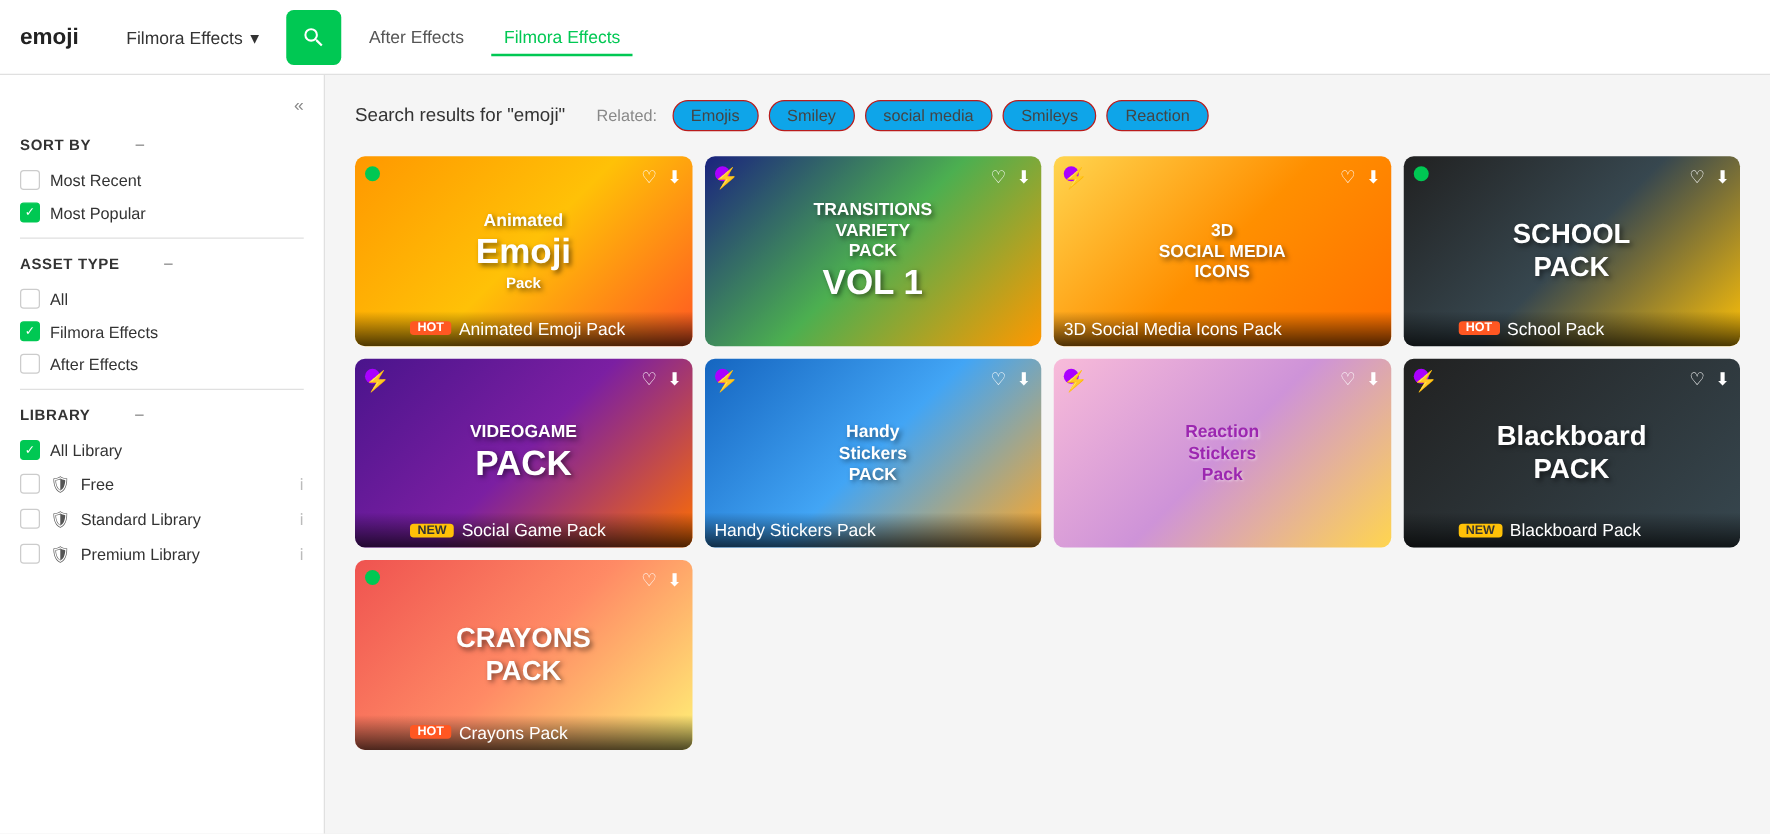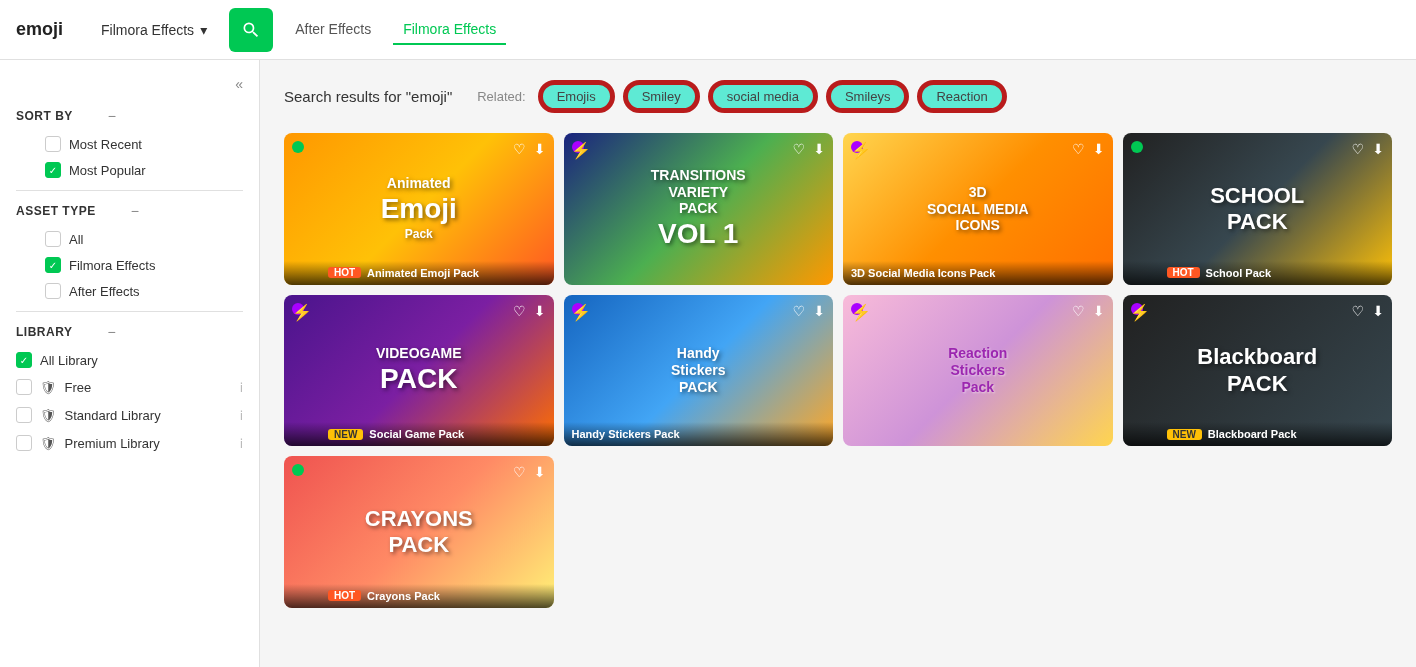--- a/index.html
+++ b/index.html
@@ -94,21 +94,20 @@
     }
     .section-collapse { color: #888; cursor: pointer; font-size: 14px; }
     .section-divider { border: none; border-top: 1px solid #e0e0e0; margin: 12px 0; }
 
     .checkbox-item {
       display: flex;
       align-items: center;
       gap: 8px;
       margin-bottom: 10px;
       cursor: pointer;
-      margin-left: 29px;
     }
     .checkbox-box {
       width: 16px;
       height: 16px;
       border: 1px solid #ccc;
       border-radius: 3px;
       display: flex;
       align-items: center;
       justify-content: center;
       flex-shrink: 0;
@@ -169,25 +168,25 @@
       margin-left: 13px;
     }
     .related-tags {
       display: flex;
       gap: 8px;
       flex-wrap: wrap;
       align-items: center;
     }
     .tag {
       padding: 4px 14px;
-      border: 5px solid #b91c1c;
+      border: 1px solid #b91c1c;
       border-radius: 20px;
       font-size: 13px;
       color: #444;
-      background: #5eead4;
+      background: #0ea5e9;
       cursor: pointer;
     }
 
     
     .grid {
       display: grid;
       grid-template-columns: repeat(4, 1fr);
       gap: 10px;
     }
     .card {
@@ -213,23 +212,23 @@
       padding: 0 6px;
       border-radius: 3px;
       font-size: 10px;
       font-weight: 700;
       color: #fff;
       margin-left: 36px;
     }
     .badge-hot { background: #ff5722; }
     .badge-new { background: #ffc107; color: #333; }
     .card-title {
-      font-size: 11px;
-      color: #fff;
-      font-weight: 700;
+      font-size: 14px;
+      color: #fff;
+      font-weight: 400;
       text-align: right;
     }
     .card-indicator {
       position: absolute;
       top: 8px;
       left: 8px;
       width: 12px;
       height: 12px;
       border-radius: 50%;
     }

